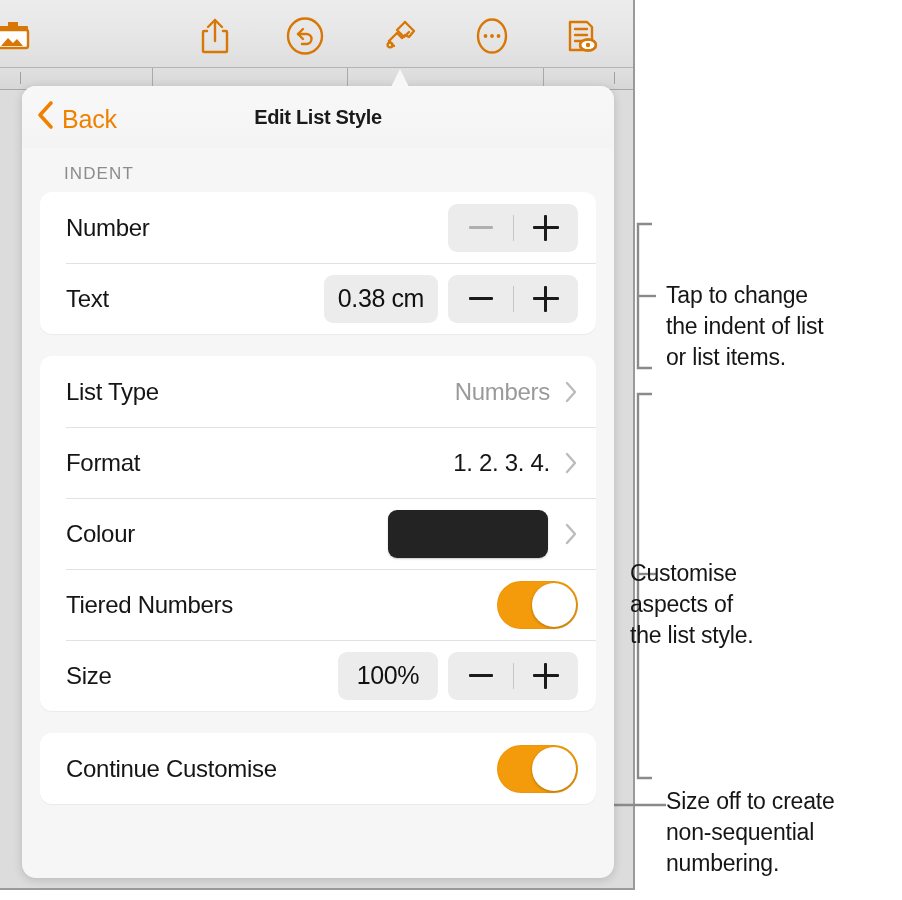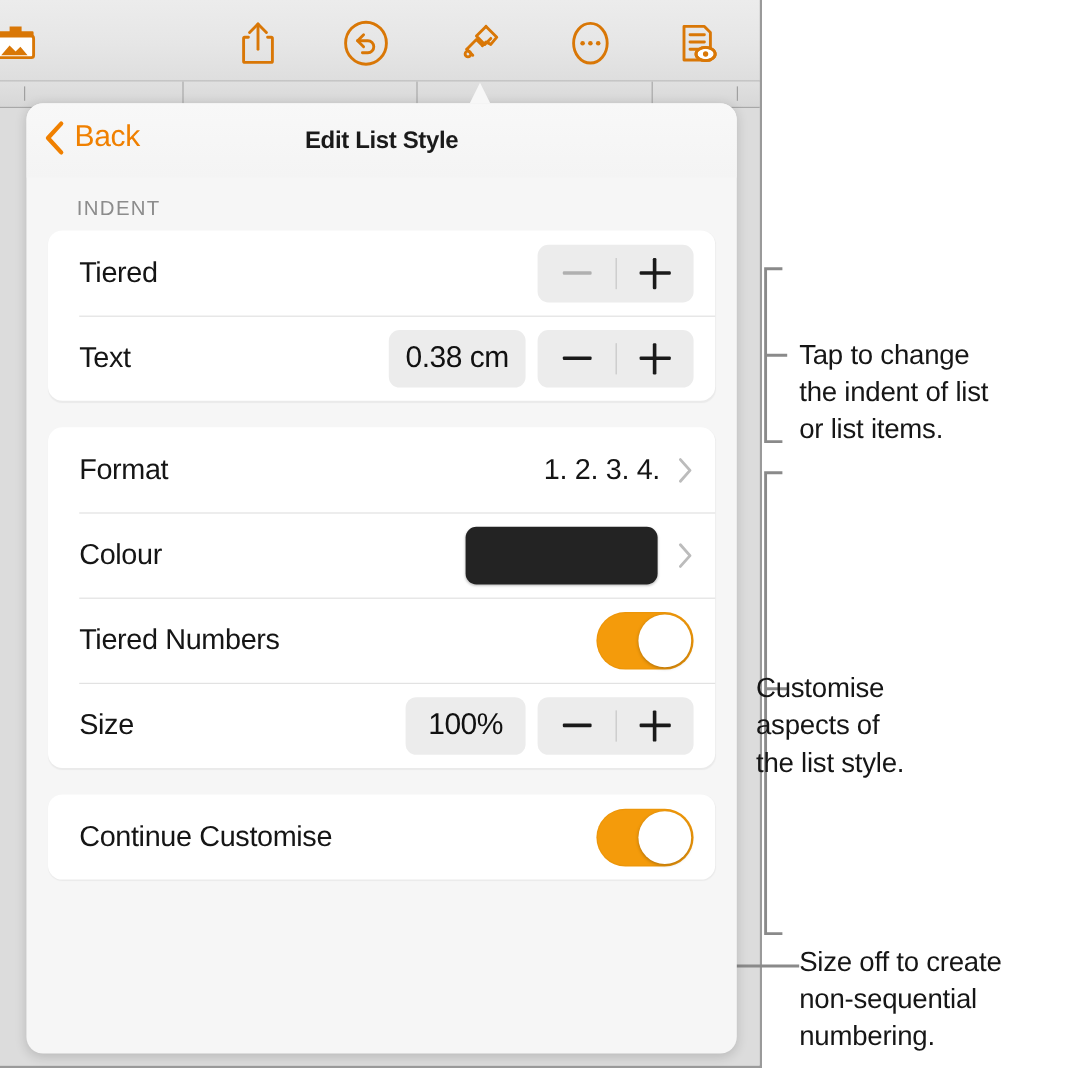--- a/index.html
+++ b/index.html
@@ -69,21 +69,21 @@
     overflow: hidden;
   }
 
   
   #pop-header {
     position: relative; height: 62px;
     background: linear-gradient(to bottom, #f8f8f8, #f4f4f4);
   }
   #back-btn {
     position: absolute; left: 14px; top: 14px; height: 34px;
-    display: flex; align-items: flex-start; gap: 8px;
+    display: flex; align-items: flex-end; gap: 8px;
     color: #f08000; cursor: pointer;
   }
   #back-btn .chev { display: block; }
   #back-label { font-size: 25px; color: #f08000; letter-spacing: -0.2px; }
   #pop-title {
     position: absolute; left: 0; top: 0; width: 100%; height: 62px;
     display: flex; align-items: center; justify-content: center;
     font-size: 20px; font-weight: bold; color: #1a1a1a; letter-spacing: -0.3px;
   }
 
@@ -256,21 +256,21 @@
         </span>
         <span id="back-label">Back</span>
       </div>
     </div>
 
     <div class="sec-head">INDENT</div>
 
     <div class="group">
 
       <div class="row">
-        <span class="row-label">Tiered</span>
+        <span class="row-label">Number</span>
         <span class="row-spacer"></span>
         <span class="stepper">
           <span class="half">
               <i class="minus disabled"></i>
             </span>
           <span class="divider"></span>
           <span class="half">
               <i class="plus"></i>
             </span>
         </span>
@@ -287,20 +287,30 @@
           <span class="divider"></span>
           <span class="half">
               <i class="plus"></i>
             </span>
         </span>
       </div>
     </div>
 
     <div class="group">
 
+      <div class="row">
+        <span class="row-label">List Type</span>
+        <span class="row-spacer"></span>
+        <span class="row-value">Numbers</span>
+        <span class="chev-right">
+          <svg width="14" height="24" viewBox="0 0 14 24" fill="none" stroke="#bcbcbc" stroke-width="2.4" stroke-linecap="round" stroke-linejoin="round">
+              <path d="M3 3l8 9-8 9"></path>
+            </svg>
+        </span>
+      </div>
 
       <div class="row">
         <span class="row-label">Format</span>
         <span class="row-spacer"></span>
         <span class="row-value dark">1. 2. 3. 4.</span>
         <span class="chev-right">
           <svg width="14" height="24" viewBox="0 0 14 24" fill="none" stroke="#bcbcbc" stroke-width="2.4" stroke-linecap="round" stroke-linejoin="round">
               <path d="M3 3l8 9-8 9"></path>
             </svg>
         </span>

